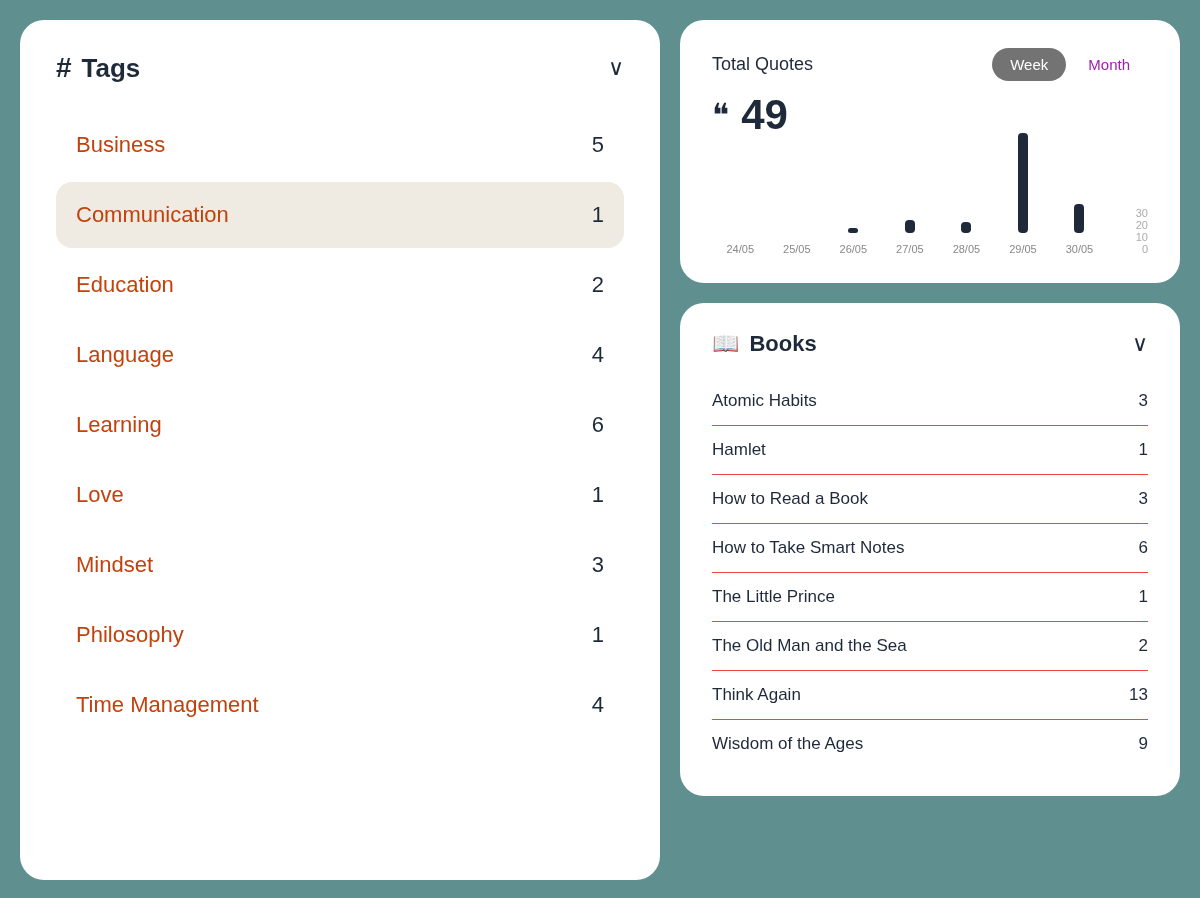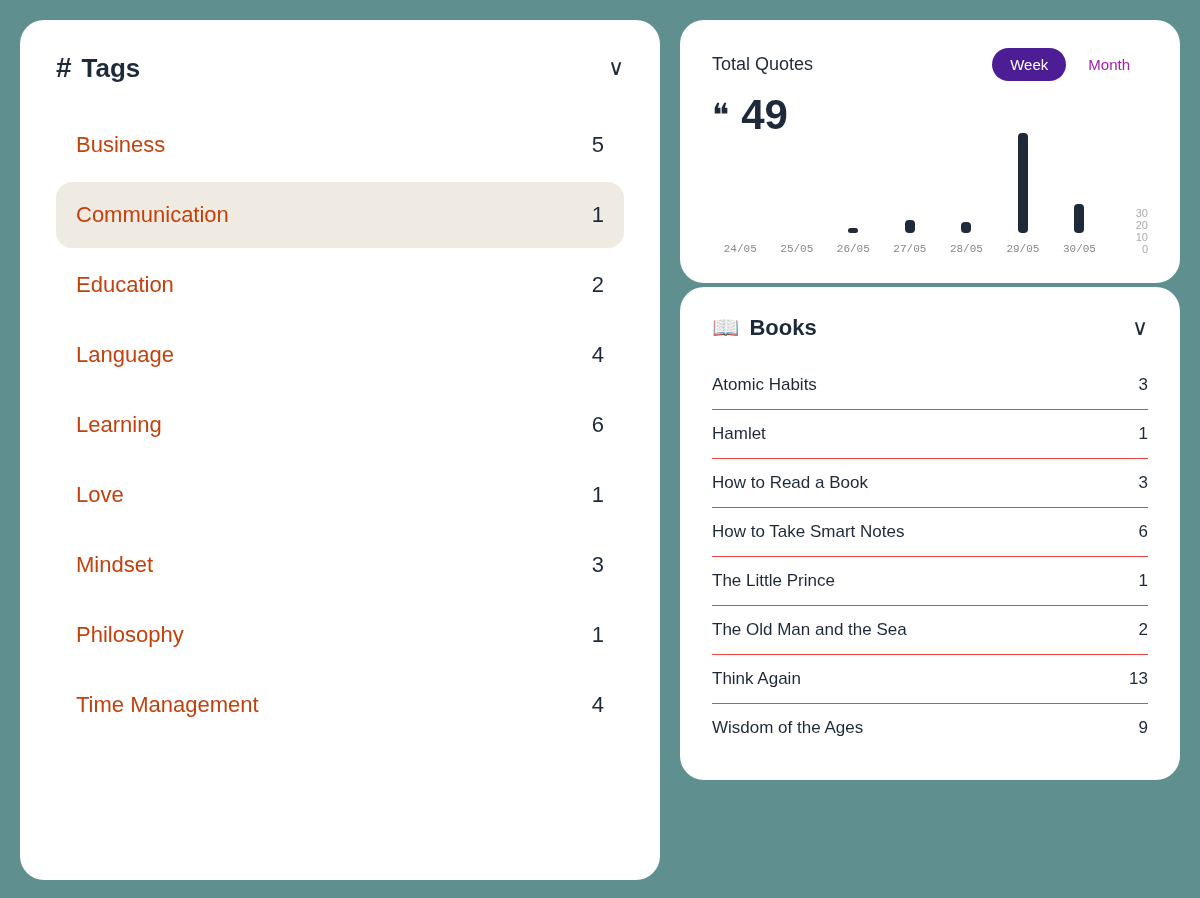--- a/index.html
+++ b/index.html
@@ -73,21 +73,21 @@
     .tag-count {
       font-size: 22px;
       color: #1e2a3a;
       font-weight: 400;
     }
     
     .right-col {
       flex: 1;
       display: flex;
       flex-direction: column;
-      gap: 4px;
+      gap: 20px;
     }
     
     .quotes-card {
       padding: 28px 32px;
     }
     .quotes-header {
       display: flex;
       align-items: center;
       justify-content: space-between;
       margin-bottom: 10px;
@@ -104,21 +104,21 @@
     }
     .tab-btn {
       padding: 8px 18px;
       border-radius: 20px;
       border: none;
       font-size: 15px;
       cursor: pointer;
       font-weight: 500;
     }
     .tab-btn.active {
-      background: #4c1d95;
+      background: #737373;
       color: #fff;
     }
     .tab-btn.inactive {
       background: transparent;
       color: #a21caf;
     }
     .quotes-count-row {
       display: flex;
       align-items: center;
       gap: 12px;
@@ -150,21 +150,20 @@
     }
     .bar {
       background: #1e2a3a;
       border-radius: 4px;
       width: 10px;
     }
     .bar-label {
       font-size: 11px;
       color: #888;
       margin-top: 4px;
-      font-family: Liberation Mono, monospace;
     }
     .y-axis {
       display: flex;
       flex-direction: column;
       justify-content: flex-end;
       align-items: flex-end;
       height: 100px;
       padding-bottom: 0;
       margin-left: 24px;
     }

